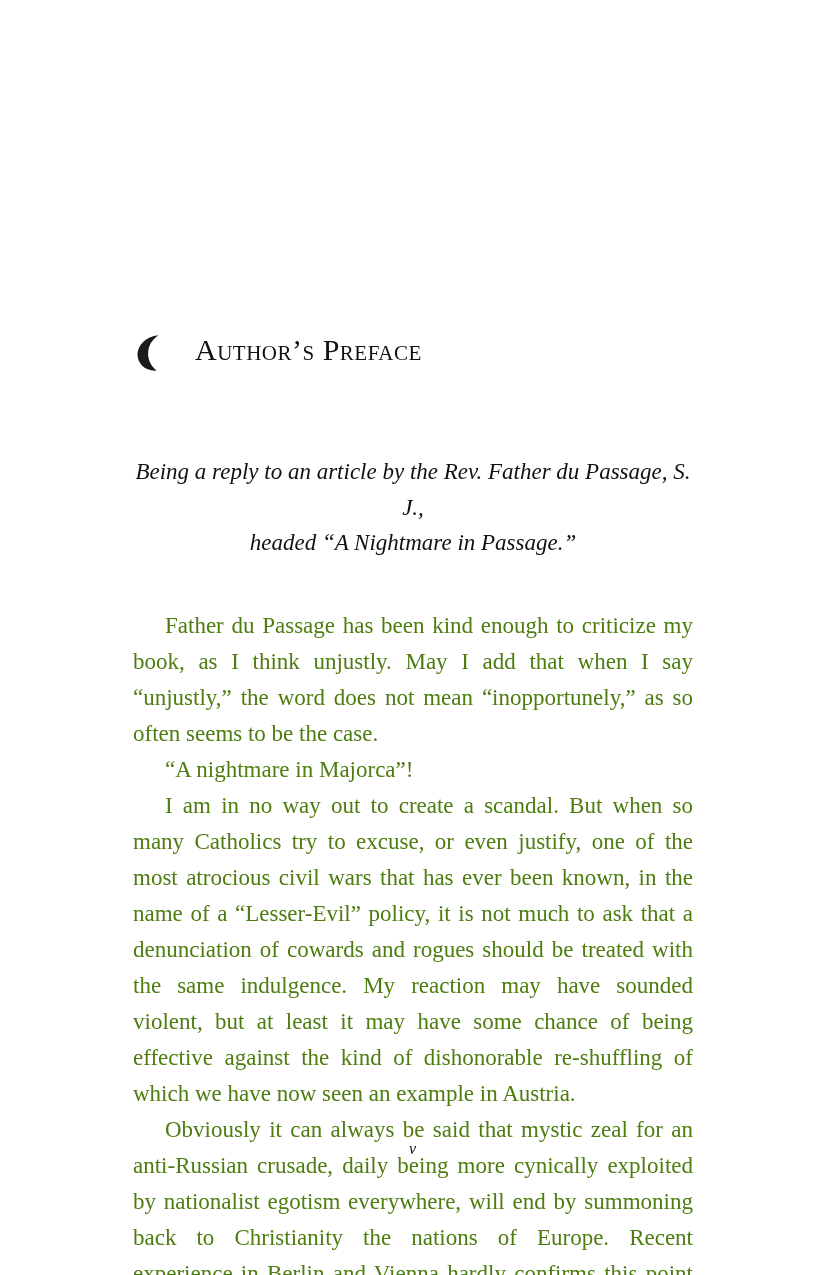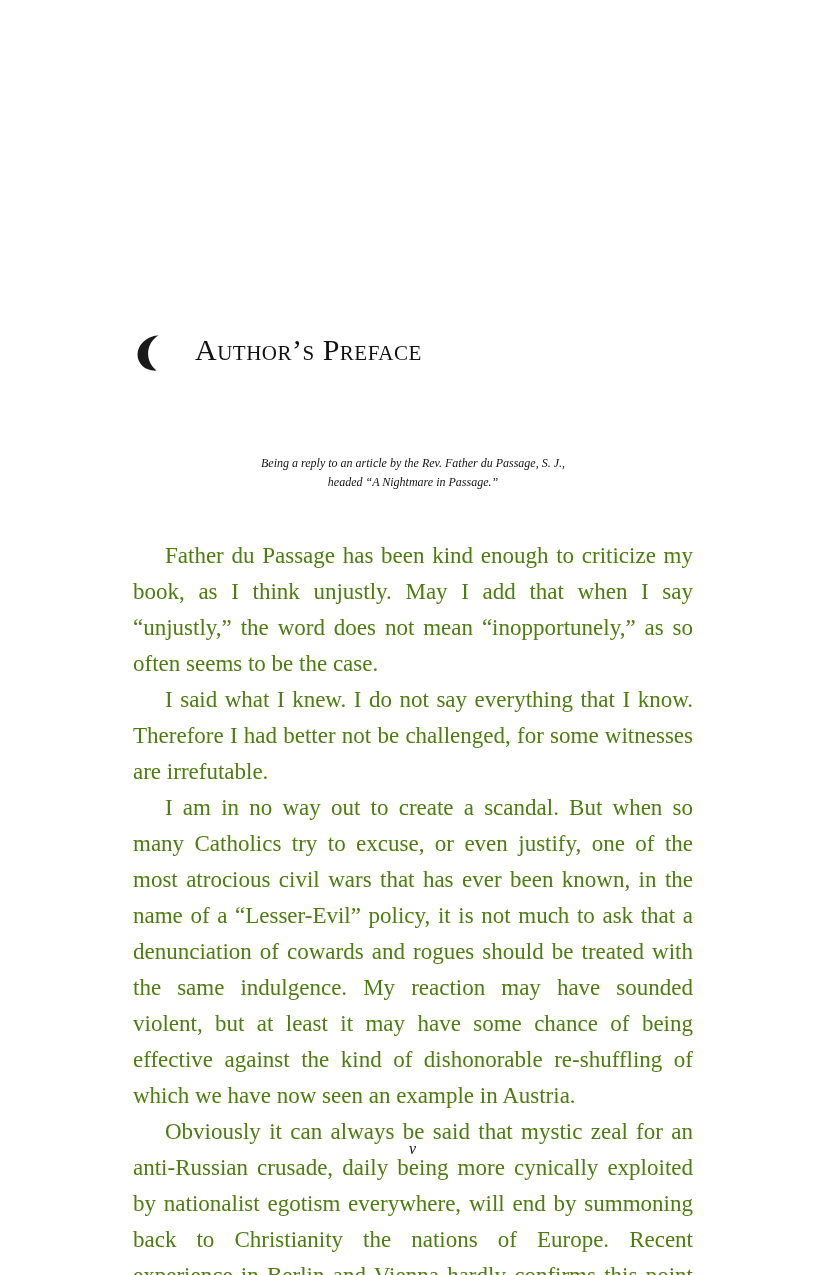--- a/index.html
+++ b/index.html
@@ -48,21 +48,21 @@
     font-size: 30px;
     letter-spacing: 0.5px;
     color: #111111;
     font-variant: small-caps;
     text-transform: capitalize;
     white-space: nowrap;
   }
   .epigraph {
     margin-top: 84px;
     font-style: italic;
-    font-size: 12px;
+    font-size: 23px;
     line-height: 1.55;
     text-align: center;
     color: #111111;
   }
   .epigraph .line {
     display: block;
   }
   .body-text {
     margin-top: 47px;
     font-size: 23px;
@@ -102,21 +102,21 @@
       <span class="chapter-title">Author’s Preface</span>
     </div>
 
     <div class="epigraph">
       <span class="line">Being a reply to an article by the Rev. Father du Passage, S. J.,</span>
       <span class="line">headed “A Nightmare in Passage.”</span>
     </div>
 
     <div class="body-text">
       <p>Father du Passage has been kind enough to criticize my book, as I think unjustly. May I add that when I say “unjustly,” the word does not mean “inopportunely,” as so often seems to be the case.</p>
-      <p>I said what I knew. I do not say everything that I know. Therefore I had better not be challenged, for some witnesses are irrefutable.</p>
+      <p>“A nightmare in Majorca”!</p>
       <p>I am in no way out to create a scandal. But when so many Catholics try to excuse, or even justify, one of the most atrocious civil wars that has ever been known, in the name of a “Lesser-Evil” policy, it is not much to ask that a denunciation of cowards and rogues should be treated with the same indulgence. My reaction may have sounded violent, but at least it may have some chance of being effective against the kind of dishonorable re-shuffling of which we have now seen an example in Austria.</p>
       <p>Obviously it can always be said that mystic zeal for an anti-Russian crusade, daily being more cynically exploited by nationalist egotism everywhere, will end by summoning back to Christianity the nations of Europe. Recent experience in Berlin and Vienna hardly confirms this point of view. So far, the totalitarian state seems to have been fairly indifferent to the blessings of a Coronation service,</p>
     </div>
 
   </div>
 
   <div class="folio">v</div>
 
 </div>
 

